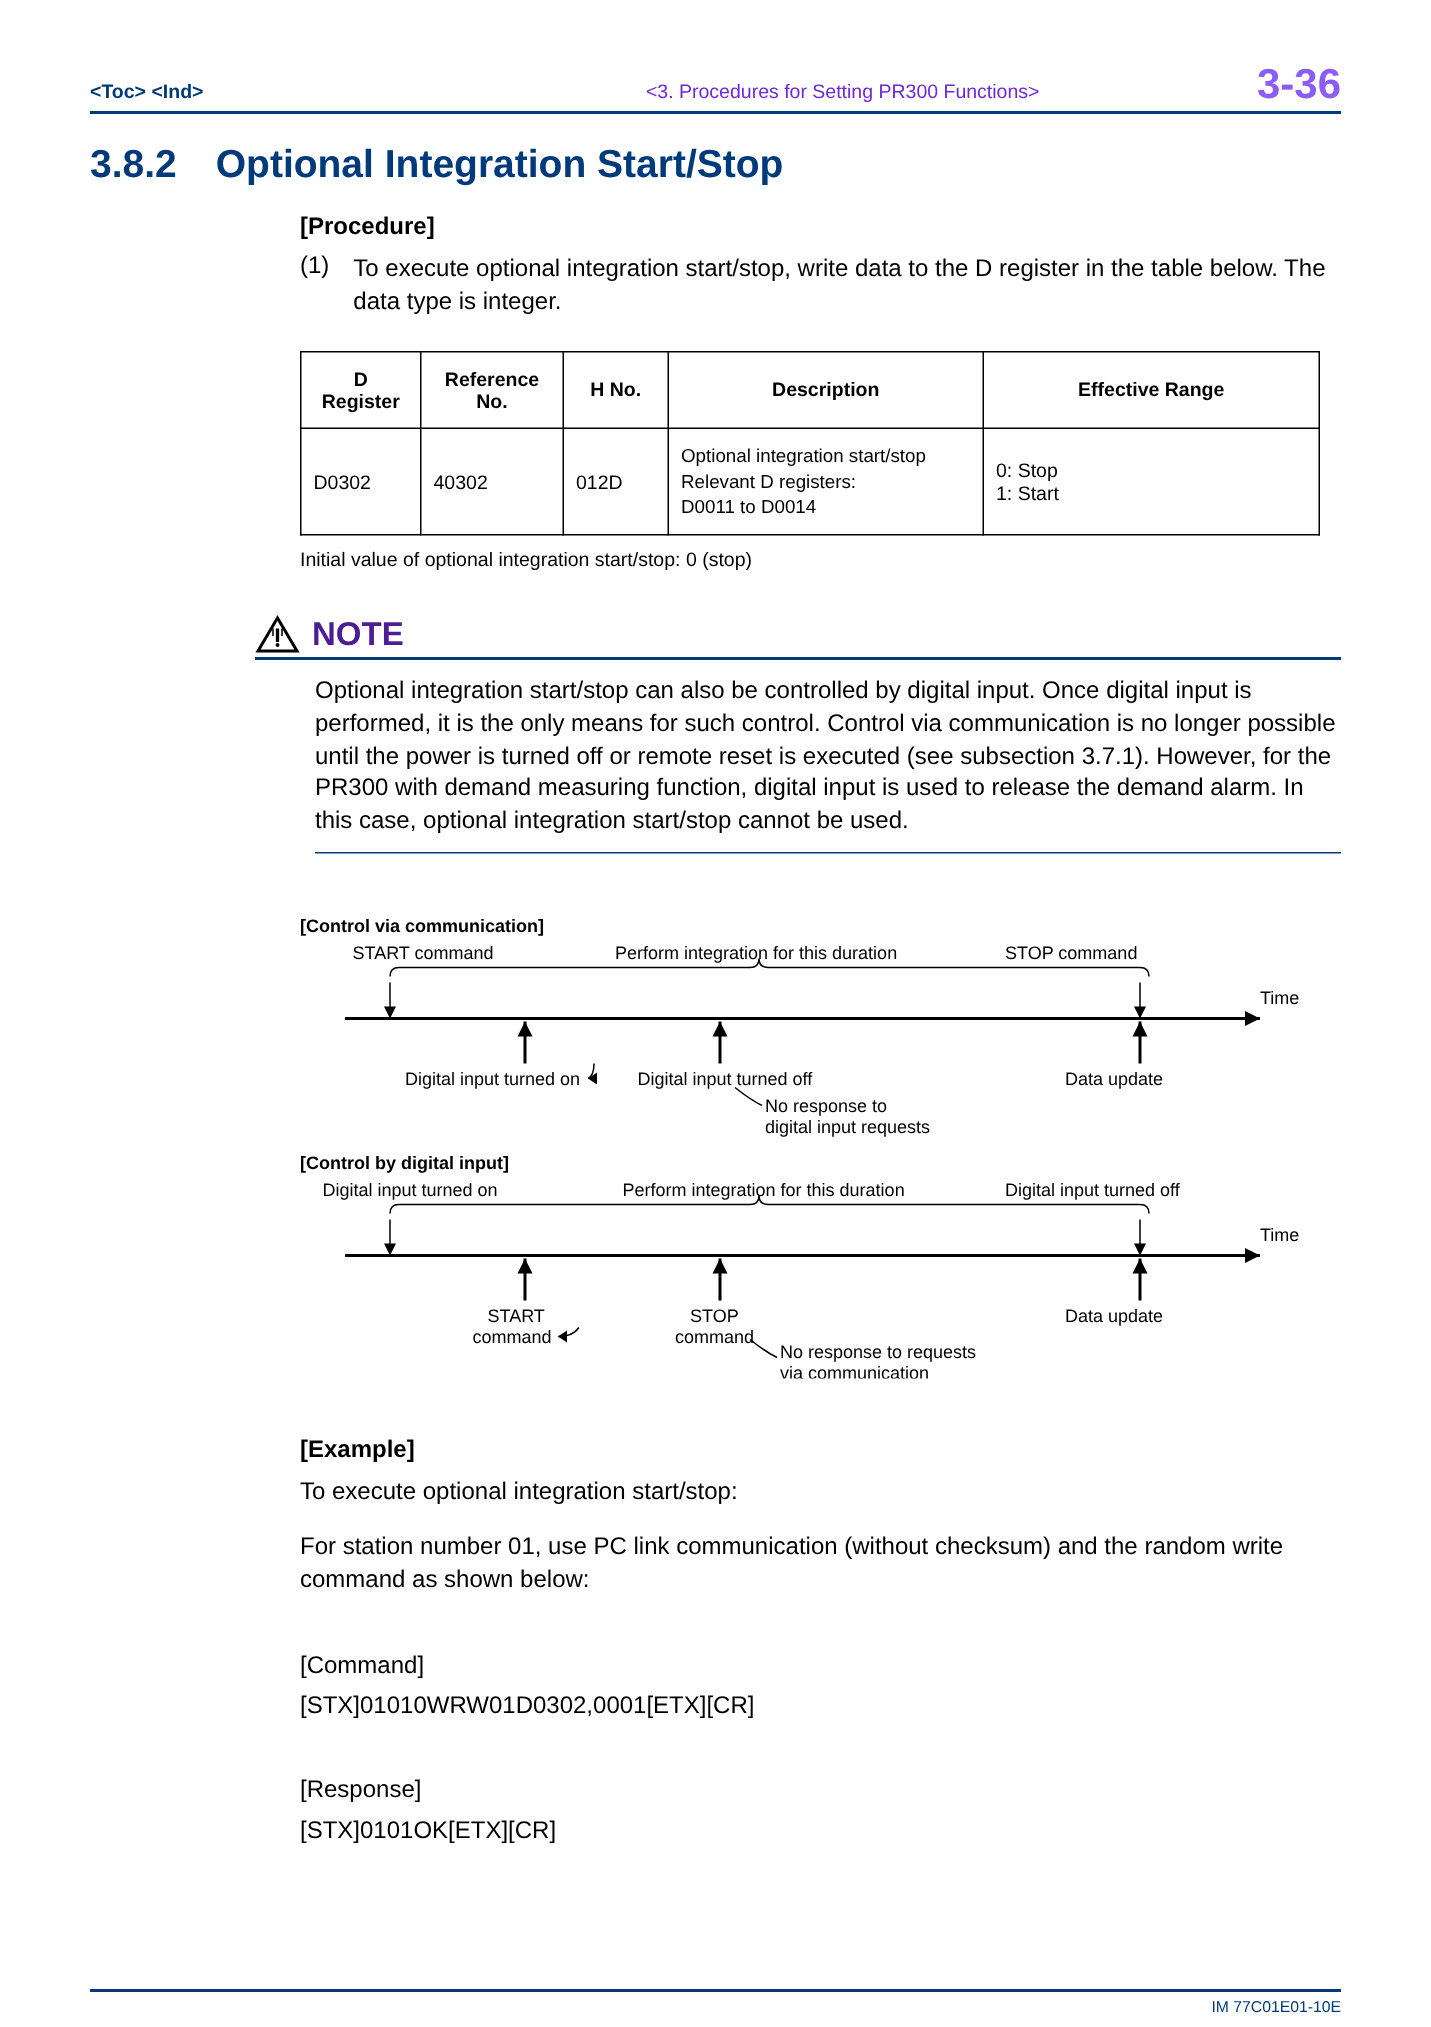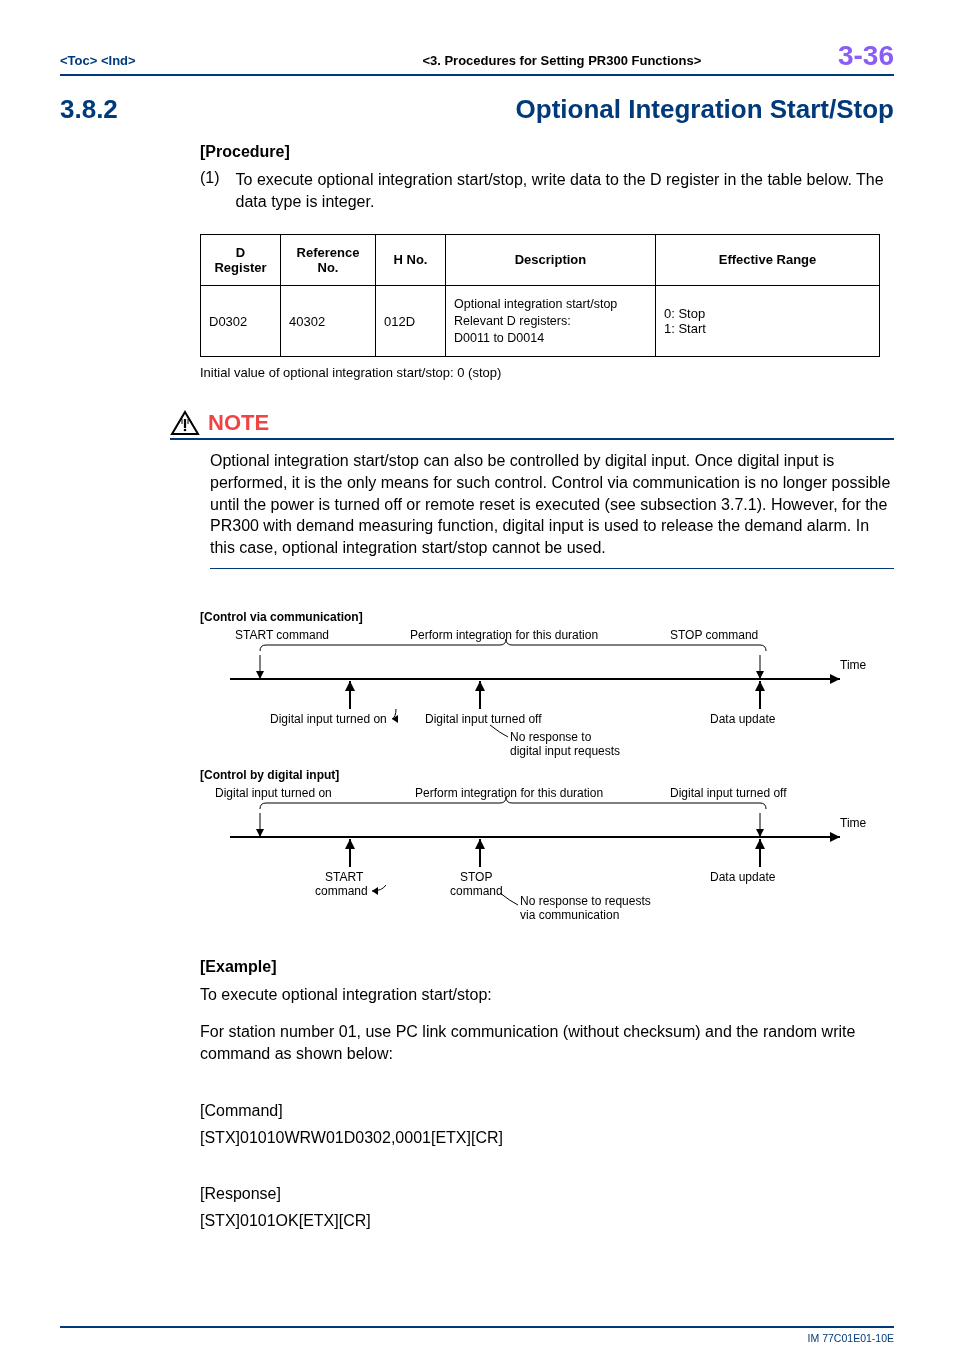--- a/index.html
+++ b/index.html
@@ -23,38 +23,37 @@
       border-bottom: 2px solid #003a7a;
       padding-bottom: 2px;
       margin-bottom: 18px;
     }
     .header-nav {
       color: #003a7a;
       font-size: 13px;
       font-weight: bold;
     }
     .header-center {
-      color: #000000;
+      color: #6d28d9;
       font-size: 13px;
-      font-weight: bold;
+      font-weight: normal;
       text-align: center;
       flex: 1;
       margin-left: 150px;
     }
     .page-num {
       color: #8b5cf6;
       font-size: 28px;
       font-weight: bold;
     }
     .section-title-row {
       display: flex;
       gap: 26px;
       margin-bottom: 18px;
       align-items: baseline;
-      justify-content: space-between;
     }
     .section-number {
       color: #003a7a;
       font-size: 26px;
       font-weight: bold;
     }
     .section-title {
       color: #003a7a;
       font-size: 26px;
       font-weight: bold;
@@ -115,21 +114,21 @@
       gap: 8px;
       border-bottom: 2px solid #003a7a;
       padding-bottom: 2px;
     }
     .note-icon {
       width: 30px;
       height: 26px;
       display: inline-block;
     }
     .note-word {
-      color: #ef4444;
+      color: #4c1d95;
       font-size: 22px;
       font-weight: bold;
     }
     .note-text {
       margin-top: 10px;
       margin-left: 40px;
       font-size: 16px;
       line-height: 1.35;
       margin-bottom: 10px;
     }

